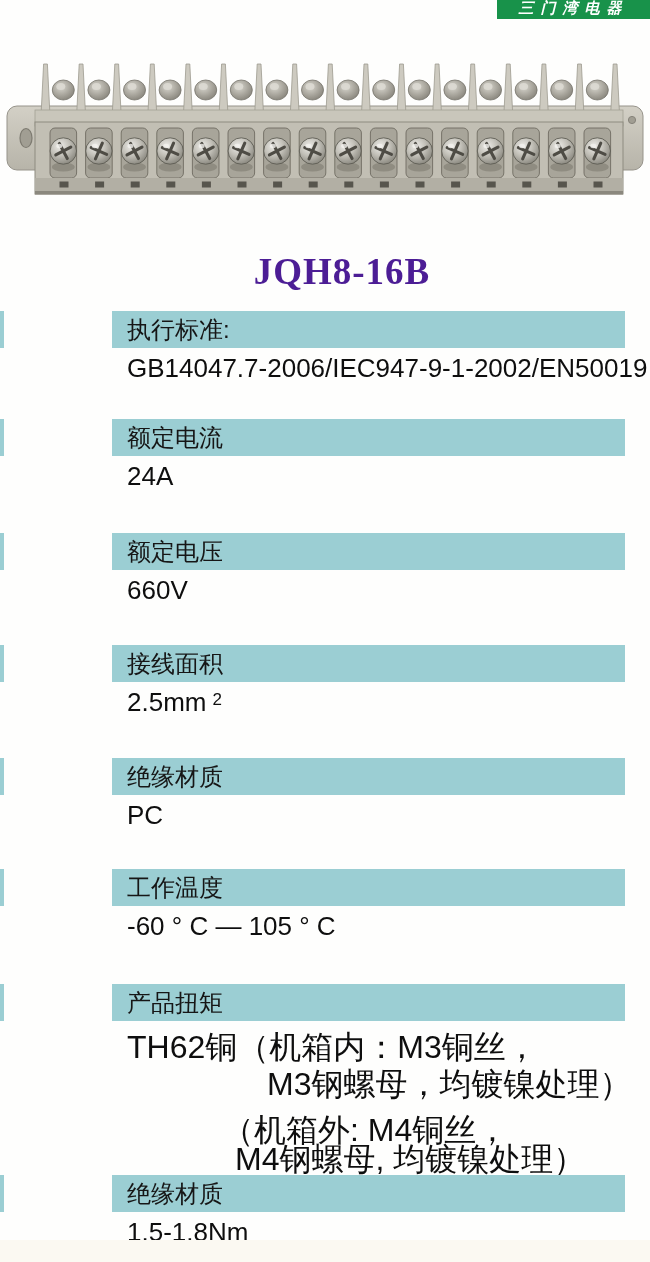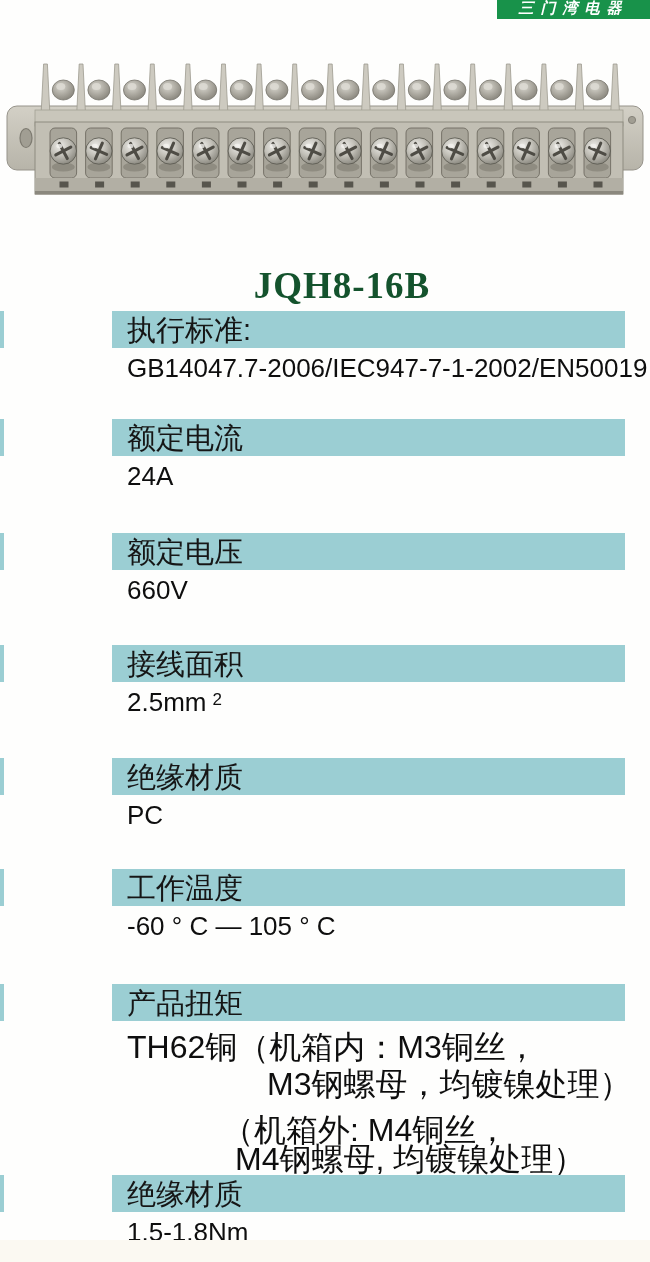--- a/index.html
+++ b/index.html
@@ -12,30 +12,30 @@
   .brand-banner{position:absolute;top:0;left:497px;width:153px;height:19px;background:#18924a;
     display:flex;align-items:center;justify-content:center;overflow:hidden;}
   .brand-banner span{color:#ffffff;font-weight:bold;font-style:italic;font-size:15px;
     letter-spacing:7px;white-space:nowrap;transform:translateY(-1px);
     font-family:"DejaVu Sans",sans-serif;}
 
   
   .photo-wrap{position:absolute;left:5px;top:52px;width:640px;height:150px;}
 
   
-  .title{position:absolute;top:264px;left:112px;width:460px;text-align:center;
+  .title{position:absolute;top:250px;left:112px;width:460px;text-align:center;
     font-family:"Liberation Serif","DejaVu Serif",serif;font-weight:bold;font-size:37px;
-    letter-spacing:1px;color:#14532d;}
+    letter-spacing:1px;color:#4c1d95;}
 
   
   .spec{position:absolute;left:0;width:650px;}
   .spec-bar{position:absolute;left:112px;top:0;width:513px;height:37px;background:#9bced3;}
   .spec-sliver{position:absolute;left:0;top:0;width:4px;height:37px;background:#9bced3;}
   .spec-label{position:absolute;left:127px;top:0;height:37px;line-height:38px;
-    font-size:29px;color:#161616;white-space:nowrap;}
+    font-size:24px;color:#161616;white-space:nowrap;}
   .spec-value{position:absolute;left:127px;top:42px;font-size:26px;color:#0e0e0e;white-space:nowrap;}
   .spec-value sup{font-size:17px;vertical-align:6px;margin-left:6px;}
   .vline{position:absolute;font-size:32px;color:#0e0e0e;white-space:nowrap;}
 
   .s0{top:311px;} .s1{top:419px;} .s2{top:533px;} .s3{top:645px;}
   .s4{top:758px;} .s5{top:869px;} .s6{top:984px;} .s7{top:1175px;}
 
   
   .s6 .l0{left:127px;top:42px;}
   .s6 .l1{left:231px;top:79px;margin-left:36px;}
@@ -302,21 +302,21 @@
       <rect x="30" y="139" width="588" height="3.5" fill="#8b887e"></rect>
     </svg>
   </div>
 
   <div class="title">JQH8-16B</div>
 
   <div class="spec s0">
     <div class="spec-sliver"></div>
     <div class="spec-bar"></div>
     <div class="spec-label">执行标准:</div>
-    <div class="spec-value">GB14047.7-2006/IEC947-7-1-2002/EN50019</div>
+    <div class="spec-value">GB14047.7-2006/IEC947-9-1-2002/EN50019</div>
   </div>
 
   <div class="spec s1">
     <div class="spec-sliver"></div>
     <div class="spec-bar"></div>
     <div class="spec-label">额定电流</div>
     <div class="spec-value">24A</div>
   </div>
 
   <div class="spec s2">

